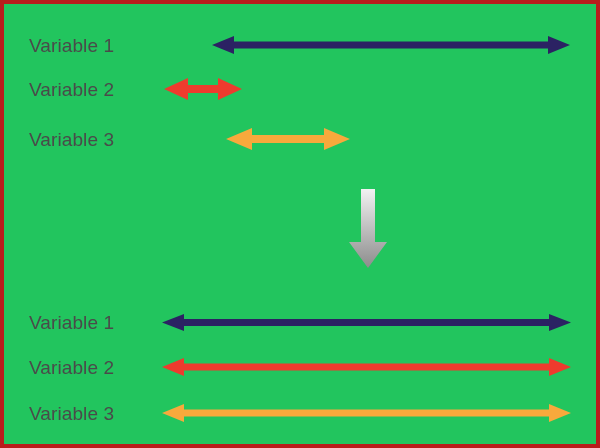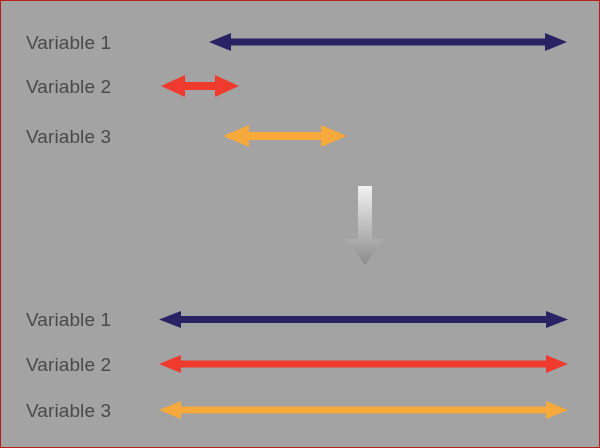--- a/index.html
+++ b/index.html
@@ -8,23 +8,23 @@
     padding: 0;
     background: #ffffff;
   }
   body {
     font-family: "Liberation Sans", sans-serif;
   }
   #canvas {
     position: relative;
     width: 600px;
     height: 448px;
-    background: #a3a3a3;
+    background: #22c55e;
     box-sizing: border-box;
-    border: 1px solid #b91c1c;
+    border: 4px solid #b91c1c;
     overflow: hidden;
     padding-left: 45px;
   }
   .var-label {
     position: absolute;
     font-family: "Liberation Sans", sans-serif;
     font-size: 19px;
     font-weight: 400;
     color: #4a4a4a;
     letter-spacing: 0.1px;

